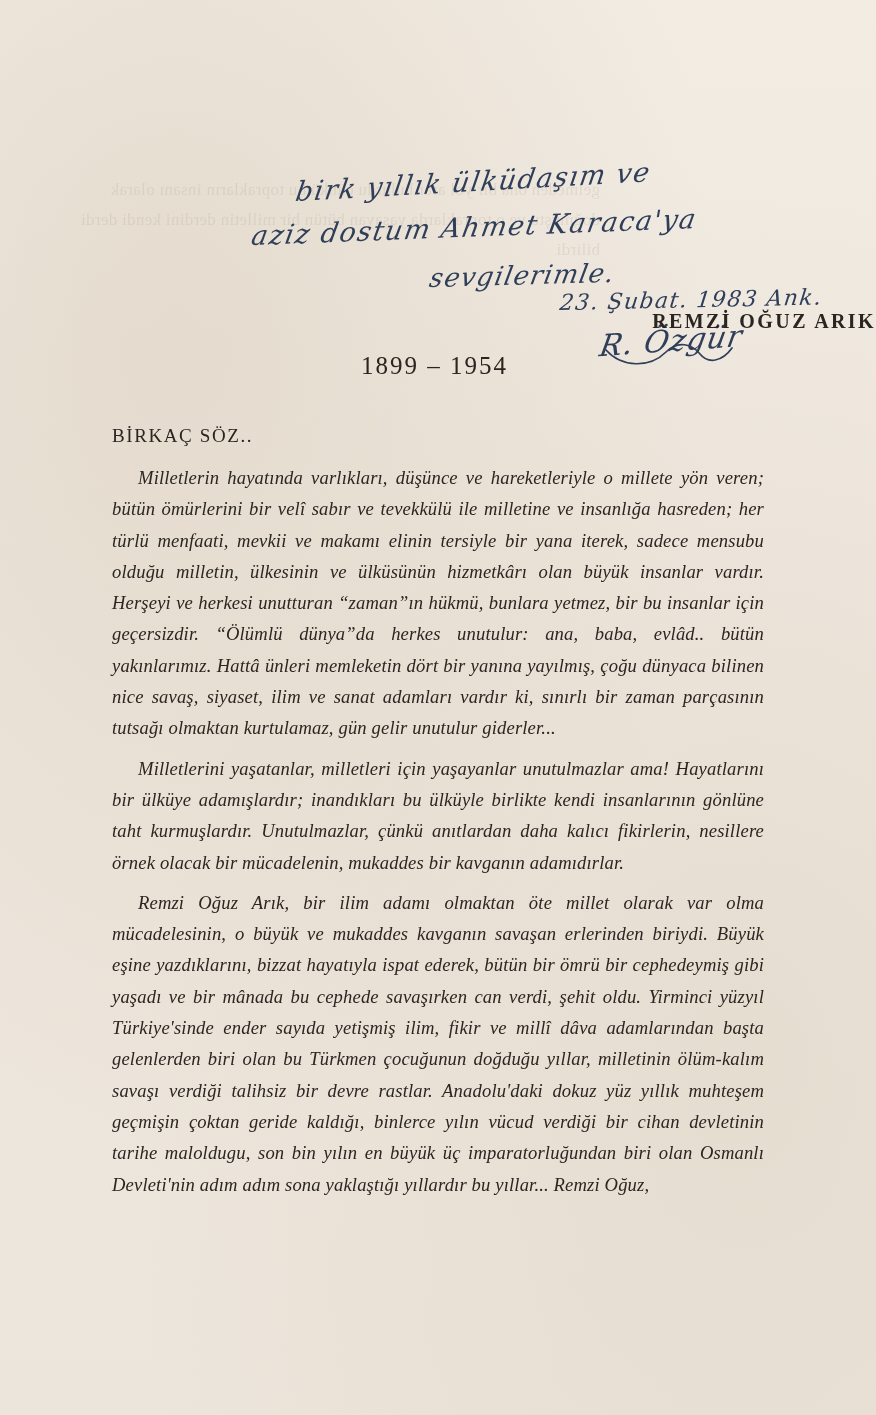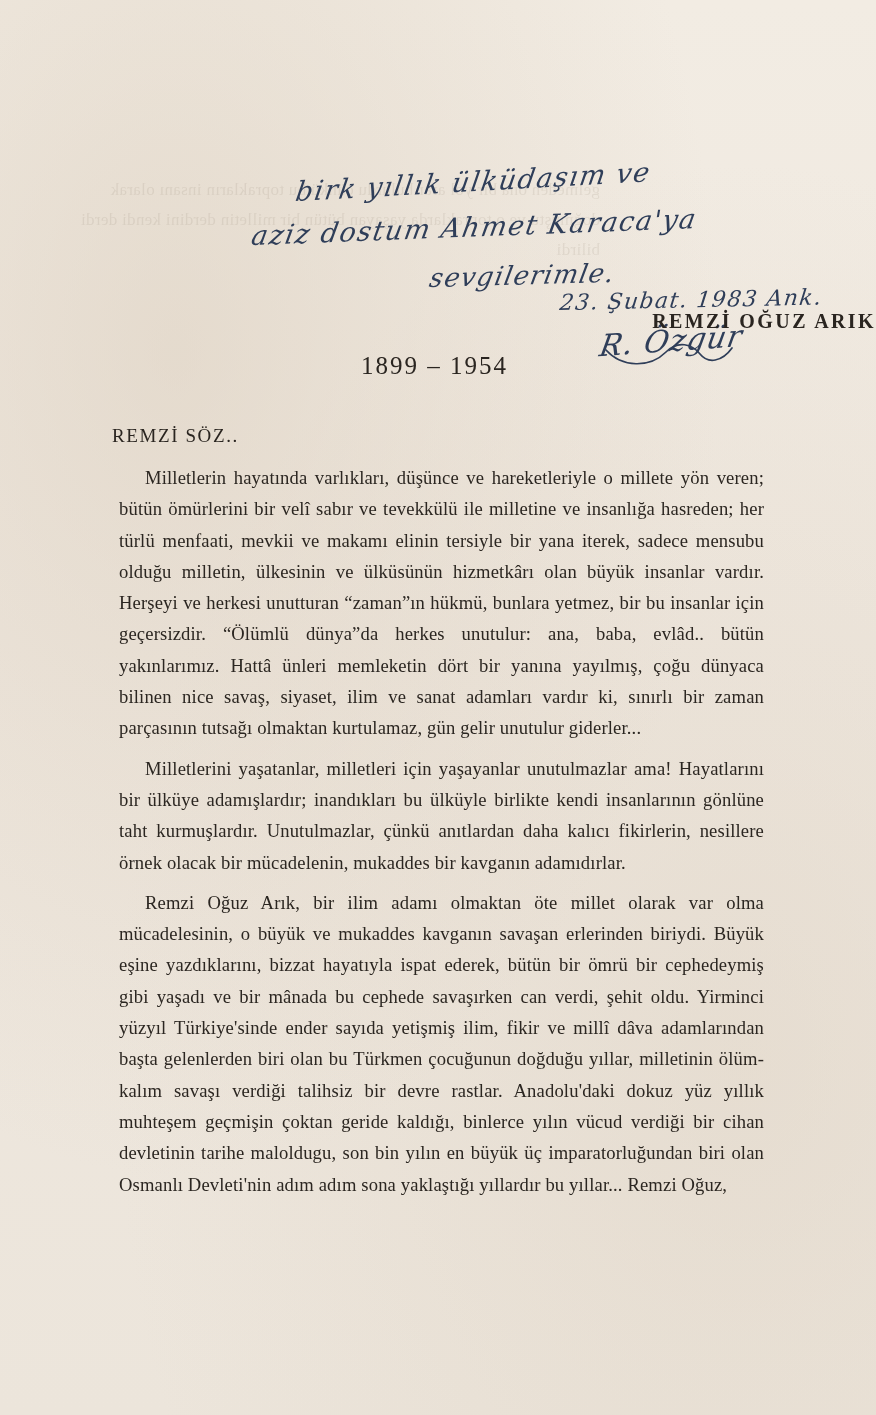--- a/index.html
+++ b/index.html
@@ -141,22 +141,23 @@
     left: 112px;
     top: 462px;
     width: 652px;
     font-size: 18.6px;
     line-height: 31.3px;
     text-align: justify;
     color: #2b2621;
     letter-spacing: 0.15px;
   }
   .body p {
-    margin: 0 0 9px 7px;
+    margin: 0 0 9px 0;
     text-indent: 26px;
+    font-style: italic;
   }
   .body p:last-child { margin-bottom: 0; }
 </style>
 </head>
 <body>
 
 <div class="page">
 
   <div class="ghost">gelmeden ona bir yol arar bulurdu çünkü bu toprakların insanı olarak doğmuştu ve o topraklarda yaşayan bütün bir milletin derdini kendi derdi bilirdi</div>
 
@@ -166,21 +167,21 @@
     <div class="hand l3">sevgilerimle.</div>
     <div class="hand date">23. Şubat. 1983 Ank.</div>
     <div class="signature">R. Özgür</div>
     <svg class="sig-flourish" viewBox="0 0 130 28">
       <path d="M2 8 C 18 26, 46 26, 62 10 C 74 -2, 88 2, 96 12 C 104 22, 118 20, 128 6" fill="none" stroke="#2f3e59" stroke-width="1.7" stroke-linecap="round"></path>
     </svg>
   </div>
 
   <div class="title">REMZİ OĞUZ ARIK</div>
   <div class="years">1899 – 1954</div>
-  <div class="section-head">REMZİ SÖZ..</div>
+  <div class="section-head">BİRKAÇ SÖZ..</div>
 
   <div class="body">
     <p>Milletlerin hayatında varlıkları, düşünce ve hareketleriyle o millete yön veren; bütün ömürlerini bir velî sabır ve tevekkülü ile milletine ve insanlığa hasreden; her türlü menfaati, mevkii ve makamı elinin tersiyle bir yana iterek, sadece mensubu olduğu milletin, ülkesinin ve ülküsünün hizmetkârı olan büyük insanlar vardır. Herşeyi ve herkesi unutturan “zaman”ın hükmü, bunlara yetmez, bir bu insanlar için geçersizdir. “Ölümlü dünya”da herkes unutulur: ana, baba, evlâd.. bütün yakınlarımız. Hattâ ünleri memleketin dört bir yanına yayılmış, çoğu dünyaca bilinen nice savaş, siyaset, ilim ve sanat adamları vardır ki, sınırlı bir zaman parçasının tutsağı olmaktan kurtulamaz, gün gelir unutulur giderler...</p>
     <p>Milletlerini yaşatanlar, milletleri için yaşayanlar unutulmazlar ama! Hayatlarını bir ülküye adamışlardır; inandıkları bu ülküyle birlikte kendi insanlarının gönlüne taht kurmuşlardır. Unutulmazlar, çünkü anıtlardan daha kalıcı fikirlerin, nesillere örnek olacak bir mücadelenin, mukaddes bir kavganın adamıdırlar.</p>
     <p>Remzi Oğuz Arık, bir ilim adamı olmaktan öte millet olarak var olma mücadelesinin, o büyük ve mukaddes kavganın savaşan erlerinden biriydi. Büyük eşine yazdıklarını, bizzat hayatıyla ispat ederek, bütün bir ömrü bir cephedeymiş gibi yaşadı ve bir mânada bu cephede savaşırken can verdi, şehit oldu. Yirminci yüzyıl Türkiye'sinde ender sayıda yetişmiş ilim, fikir ve millî dâva adamlarından başta gelenlerden biri olan bu Türkmen çocuğunun doğduğu yıllar, milletinin ölüm-kalım savaşı verdiği talihsiz bir devre rastlar. Anadolu'daki dokuz yüz yıllık muhteşem geçmişin çoktan geride kaldığı, binlerce yılın vücud verdiği bir cihan devletinin tarihe maloldugu, son bin yılın en büyük üç imparatorluğundan biri olan Osmanlı Devleti'nin adım adım sona yaklaştığı yıllardır bu yıllar... Remzi Oğuz,</p>
   </div>
 
 </div>
 
 </body></html>

